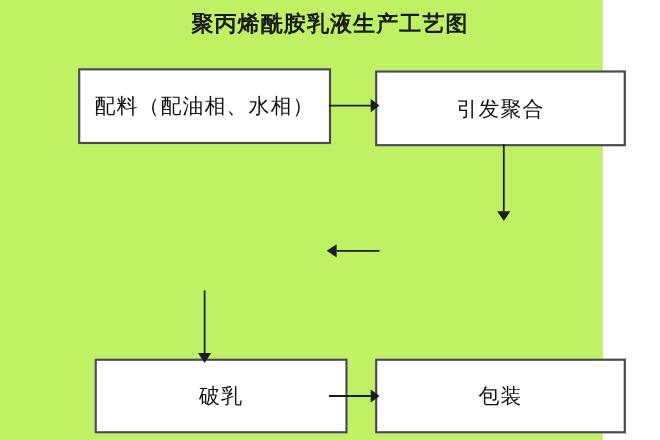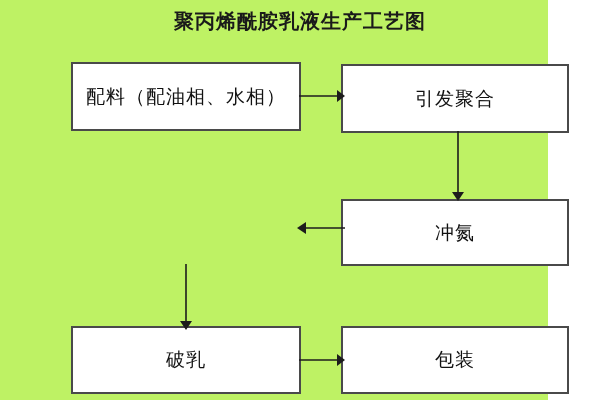--- a/index.html
+++ b/index.html
@@ -45,21 +45,21 @@
     color: #111111;
     font-family: "DejaVu Serif", "Liberation Serif", serif;
     letter-spacing: 1px;
     white-space: nowrap;
   }
   
   #node-ingredients { left: 71px;  top: 62px;  width: 230px; height: 69px; }
   #node-mixshear    { left: 341px; top: 64px;  width: 228px; height: 69px; }
   #node-initpoly    { left: 71px;  top: 199px; width: 230px; height: 67px; }
   #node-nitrogen    { left: 341px; top: 199px; width: 228px; height: 67px; }
-  #node-demulsify   { left: 71px;  top: 326px; width: 230px; height: 68px; }
+  #node-demulsify   { left: 86px;  top: 326px; width: 230px; height: 68px; }
   #node-packaging   { left: 341px; top: 326px; width: 228px; height: 68px; justify-content: center; }
 
   .edge {
     position: absolute;
     overflow: visible;
   }
   .edge line {
     stroke: #1c1c1c;
     stroke-width: 1.6;
   }
@@ -81,23 +81,20 @@
 
   <div class="node" id="node-ingredients">
     <span class="node-label">配料（配油相、水相）</span>
   </div>
 
   <div class="node" id="node-mixshear">
     <span class="node-label">引发聚合</span>
   </div>
 
 
-  <div class="node" id="node-nitrogen">
-    <span class="node-label">冲氮</span>
-  </div>
 
   <div class="node" id="node-demulsify">
     <span class="node-label">破乳</span>
   </div>
 
   <div class="node" id="node-packaging">
     <span class="node-label">包装</span>
   </div>
 
   <svg class="edge" id="edge-a" viewBox="0 0 46 24">

